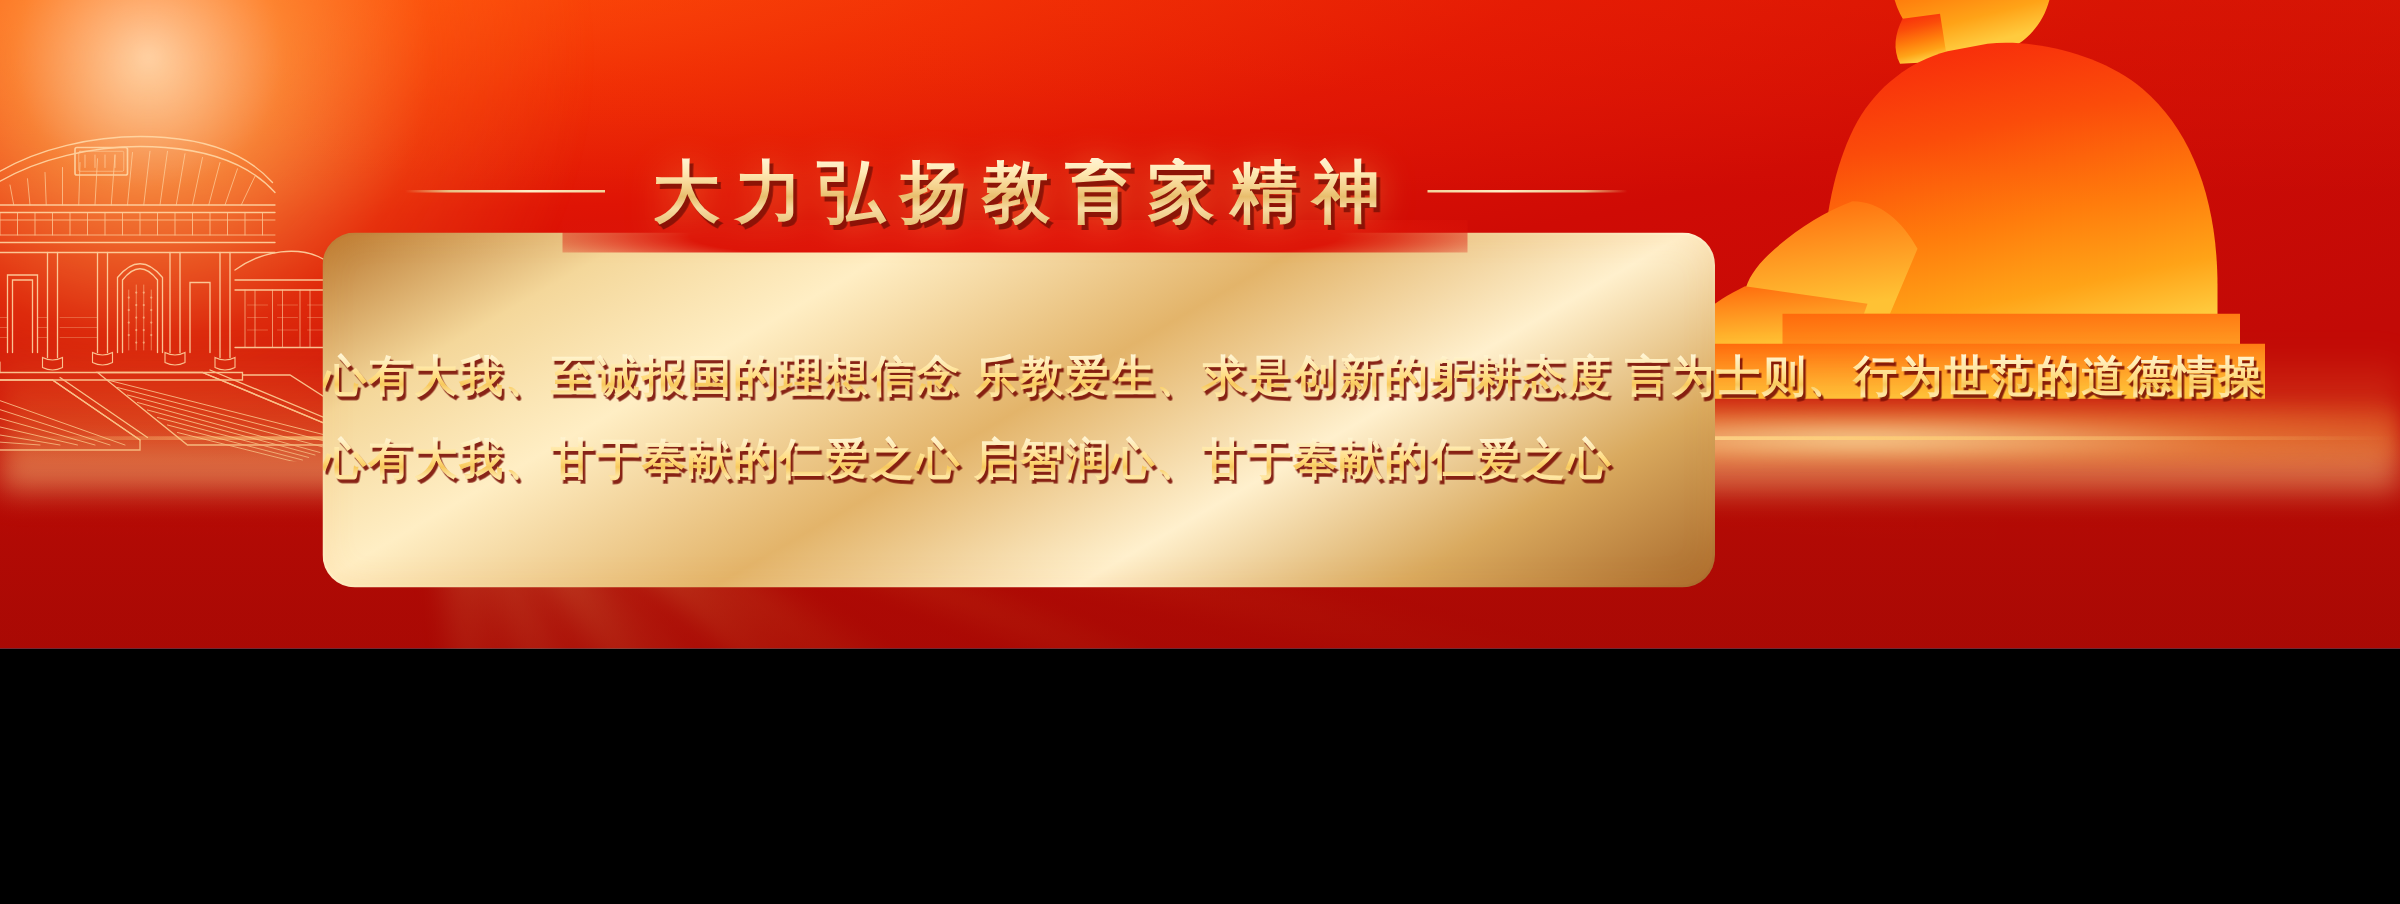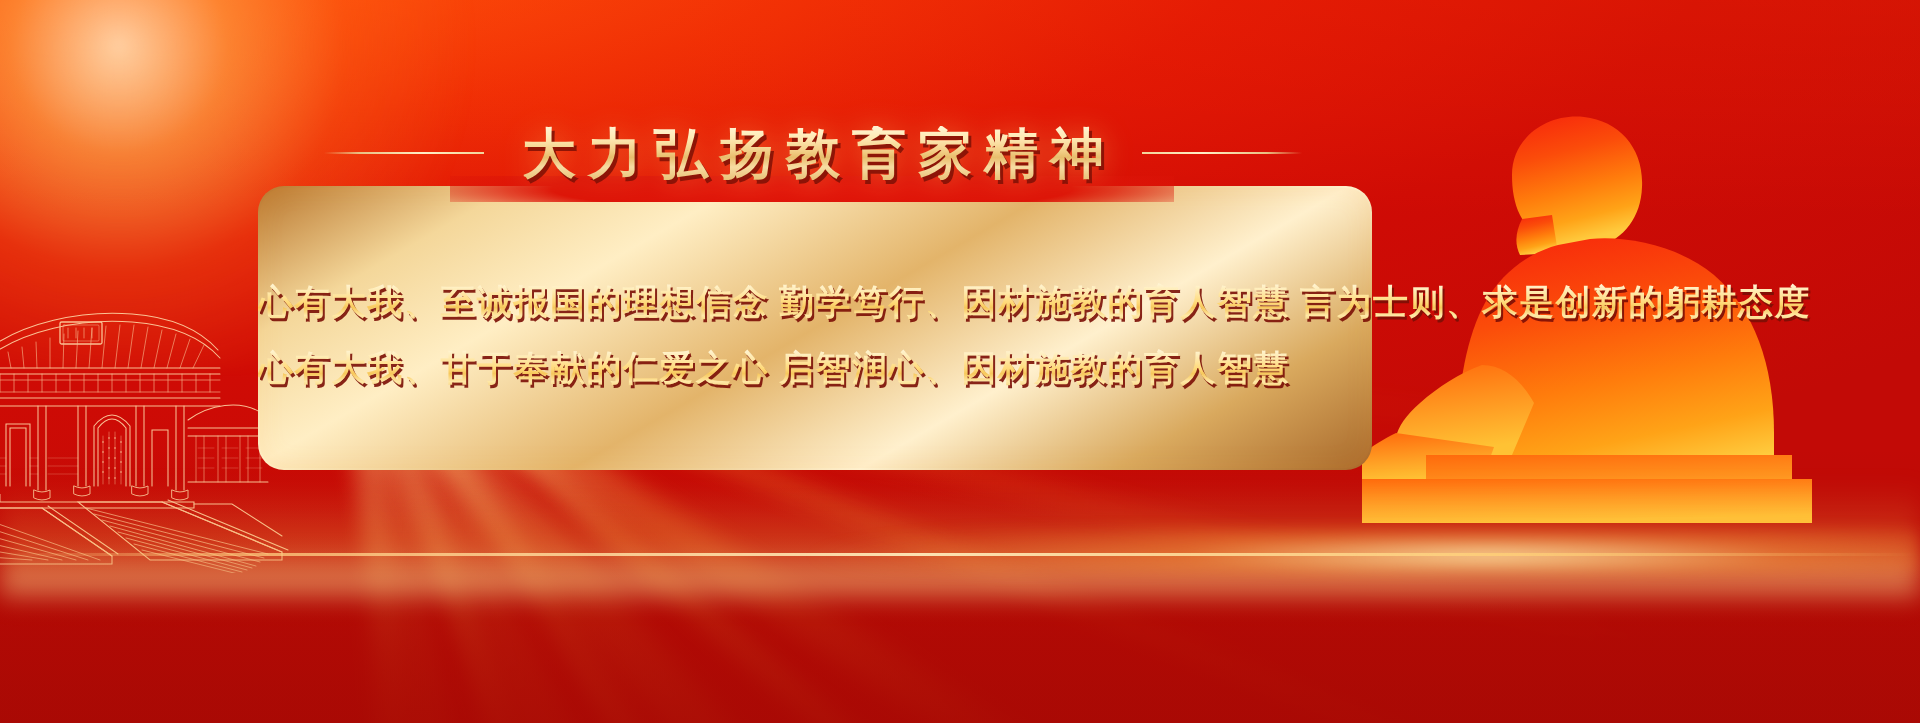--- a/index.html
+++ b/index.html
@@ -1,17 +1,17 @@
 <!DOCTYPE html>
 <html><head>
 <meta charset="utf-8">
 <style>
   html,body{margin:0;padding:0;background:#000;}
   #stage{
-    position:relative;width:1920px;height:723px;overflow:hidden;
+    position:relative;width:1920px;height:519px;overflow:hidden;
     font-family:"Liberation Sans","DejaVu Sans",sans-serif;
     background:#0ea5e9;
   }
 
   
   .bg-base{
     position:absolute;inset:0;
     background:
       radial-gradient(120% 95% at 8% -12%, #ff6a18 0%, #fb4d0b 14%, #ef2e06 30%, #df1405 48%, #cf0b05 68%, #c20a06 100%);
   }
@@ -364,19 +364,19 @@
   <div class="frame-notch"></div>
 
   <div class="title-row">
     <span class="rule left"></span>
     <span class="title">大力弘扬教育家精神</span>
     <span class="rule right"></span>
   </div>
 
   <div class="grid">
     <span class="slogan">心有大我、至诚报国的理想信念</span>
-    <span class="slogan">勤学笃行、因材施教的育人智慧</span>
-    <span class="slogan">言为士则、求是创新的躬耕态度</span>
+    <span class="slogan">乐教爱生、求是创新的躬耕态度</span>
+    <span class="slogan">言为士则、行为世范的道德情操</span>
     <span class="slogan">心有大我、甘于奉献的仁爱之心</span>
-    <span class="slogan">启智润心、因材施教的育人智慧</span>
+    <span class="slogan">启智润心、甘于奉献的仁爱之心</span>
   </div>
 
 </div>
 
 </body></html>

